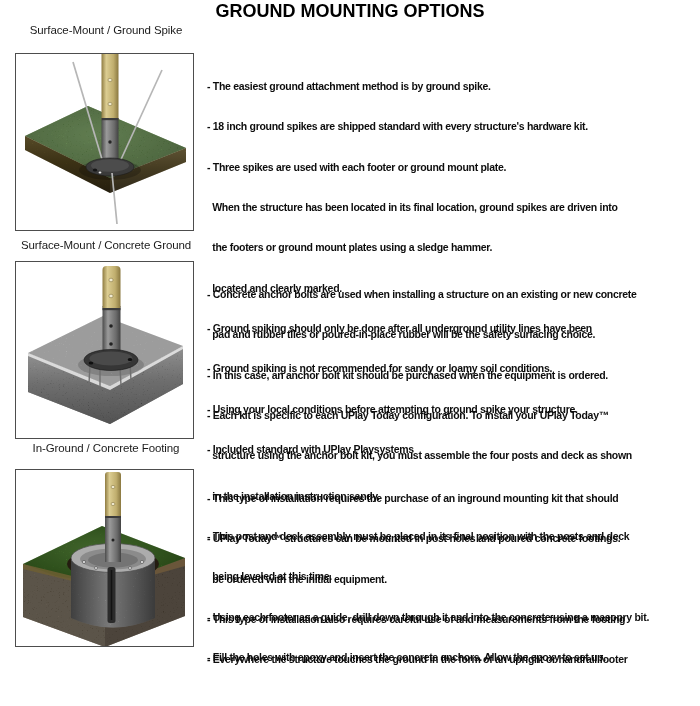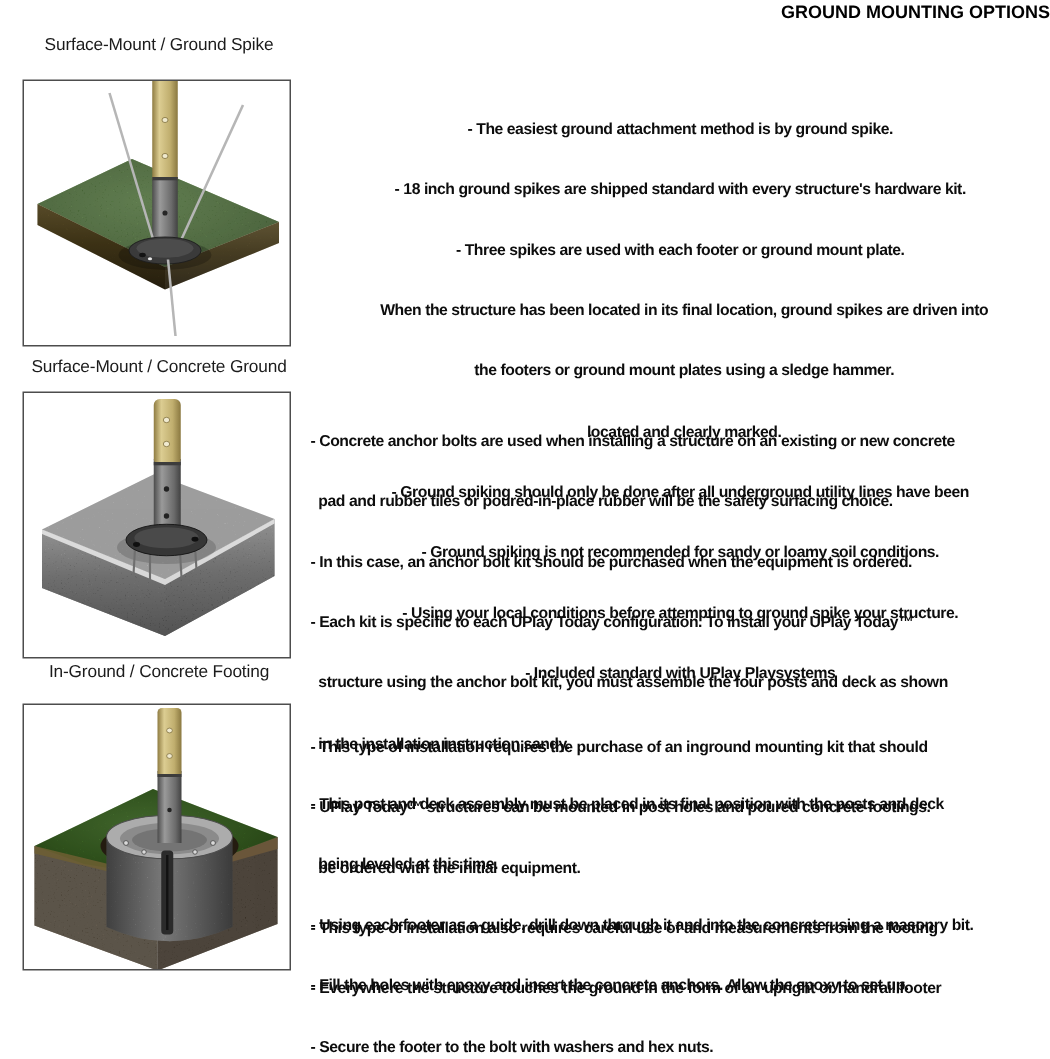--- a/index.html
+++ b/index.html
@@ -1,28 +1,28 @@
 <!DOCTYPE html>
 <html><head>
 <meta charset="utf-8">
 <style>
   html,body{margin:0;padding:0;background:#ffffff;}
   body{width:700px;height:706px;overflow:hidden;font-family:"Liberation Sans",sans-serif;position:relative;}
-  .title{position:absolute;left:0;top:1px;width:700px;text-align:right;
-         font-size:12px;font-weight:bold;color:#000;}
+  .title{position:absolute;left:0;top:1px;width:700px;text-align:center;
+         font-size:18px;font-weight:bold;color:#000;}
   .sec-label{position:absolute;left:10px;width:192px;text-align:center;
              font-size:11.5px;font-weight:normal;color:#1b1b1b;letter-spacing:-0.1px;white-space:nowrap;}
   .lbl1{top:24px;} .lbl2{top:239px;} .lbl3{top:442px;}
   .img-frame{position:absolute;left:15px;width:179px;height:178px;
              border:1px solid #4d4d4d;background:#fff;box-sizing:border-box;}
   .if1{top:53px;} .if2{top:261px;} .if3{top:469px;}
   .img-frame svg{display:block;}
   .text-block{position:absolute;left:207px;width:493px;color:#0d0d0d;font-weight:bold;
               font-size:10.5px;line-height:13.45px;letter-spacing:-0.3px;white-space:pre;}
-  .tb1{top:53px;text-align:center;} .tb2{top:261px;} .tb3{top:465px;}
+  .tb1{top:53px;} .tb2{top:261px;} .tb3{top:465px;}
 </style>
 </head>
 <body>
 
 <svg width="0" height="0" style="position:absolute" aria-hidden="true">
   <defs>
     <linearGradient id="postTan" x1="0" y1="0" x2="1" y2="0">
       <stop offset="0" stop-color="#8f7c42"></stop>
         <stop offset="0.28" stop-color="#dccd92"></stop>
       <stop offset="0.7" stop-color="#c0ae6e"></stop>
@@ -162,21 +162,20 @@
   <div>- Concrete anchor bolts are used when installing a structure on an existing or new concrete</div>
   <div>  pad and rubber tiles or poured-in-place rubber will be the safety surfacing choice.</div>
   <div>- In this case, an anchor bolt kit should be purchased when the equipment is ordered.</div>
   <div>- Each kit is specific to each UPlay Today configuration. To install your UPlay Today™</div>
   <div>  structure using the anchor bolt kit, you must assemble the four posts and deck as shown</div>
   <div>  in the installation instruction sandy.</div>
   <div>- This post and deck assembly must be placed in its final position with the posts and deck</div>
   <div>  being leveled at this time.</div>
   <div>- Using each footer as a guide, drill down through it and into the concrete using a masonry bit.</div>
   <div>- Fill the holes with epoxy and insert the concrete anchors. Allow the epoxy to set up.</div>
-  <div>- Secure the footer to the bolt with washers and hex nuts.</div>
   
 </div>
 
 <div class="sec-label lbl3">In-Ground / Concrete Footing</div>
 
 <div class="img-frame if3">
   <svg viewBox="0 0 177 176" width="177" height="176">
     <g>
       <polygon points="7,94 7,147 89,177 89,114" fill="#5d4b33"></polygon>
       <polygon points="89,114 89,177 169,146 169,88" fill="#4b3b27"></polygon>

